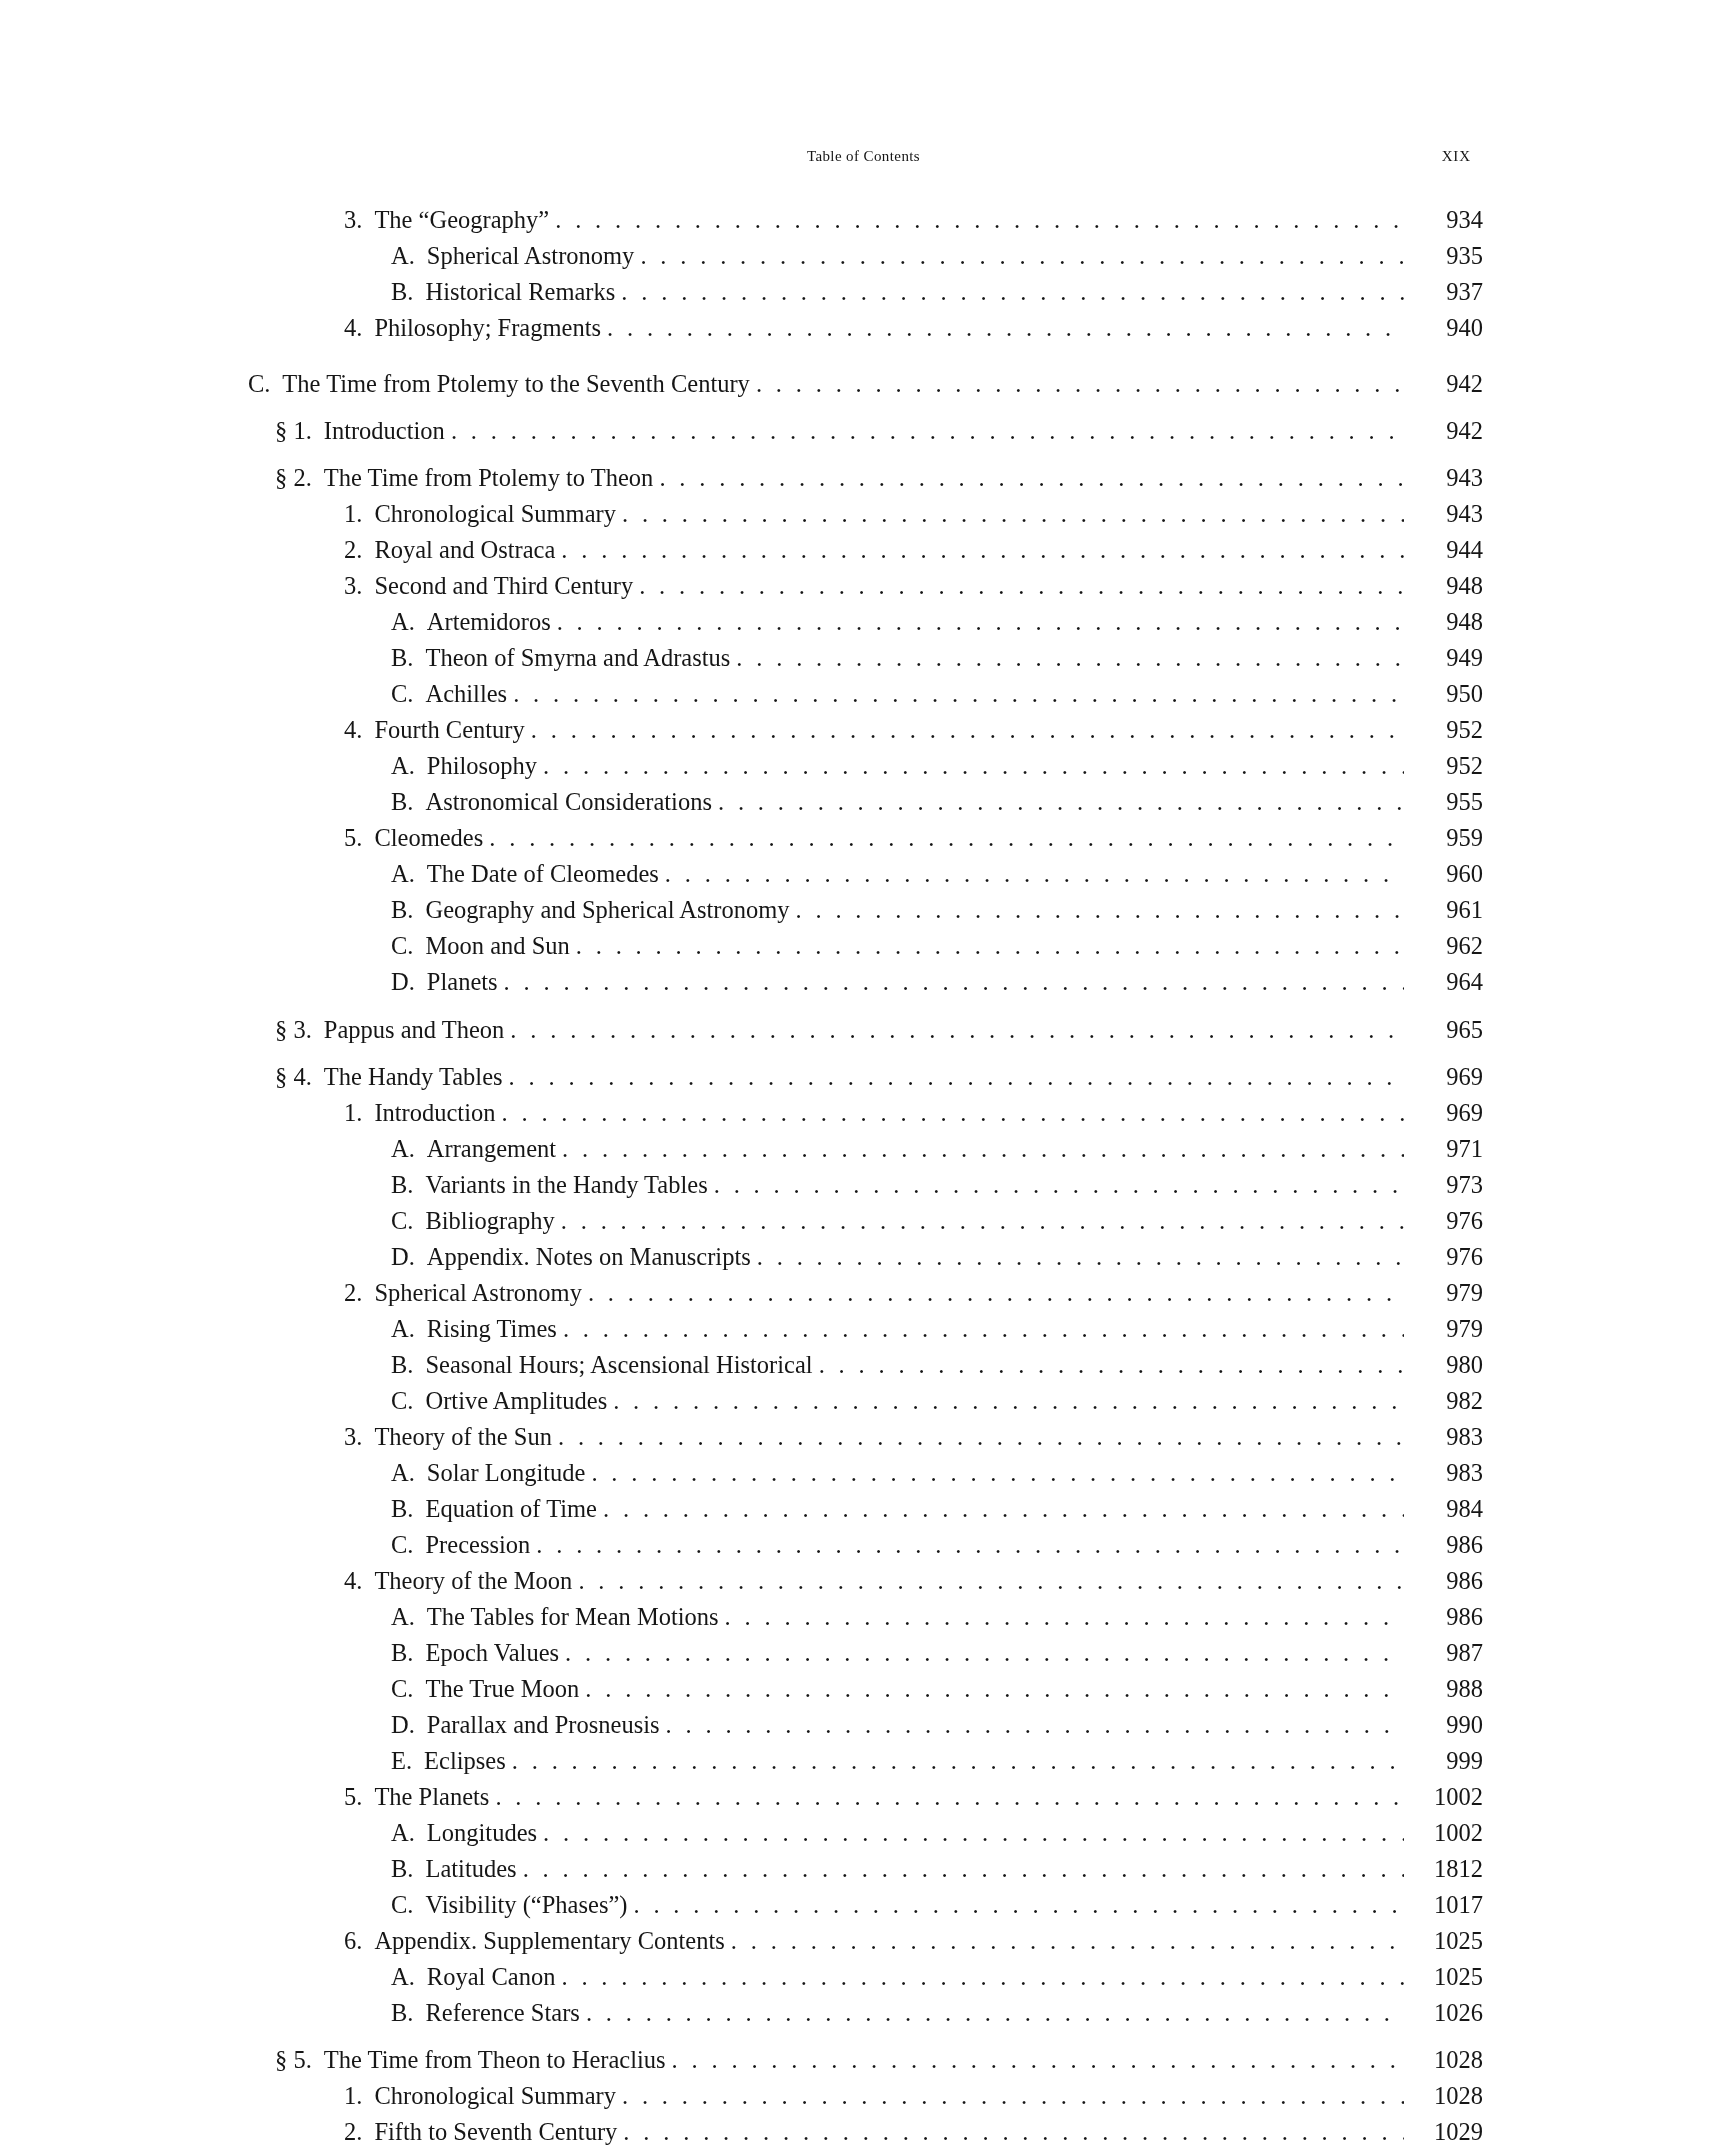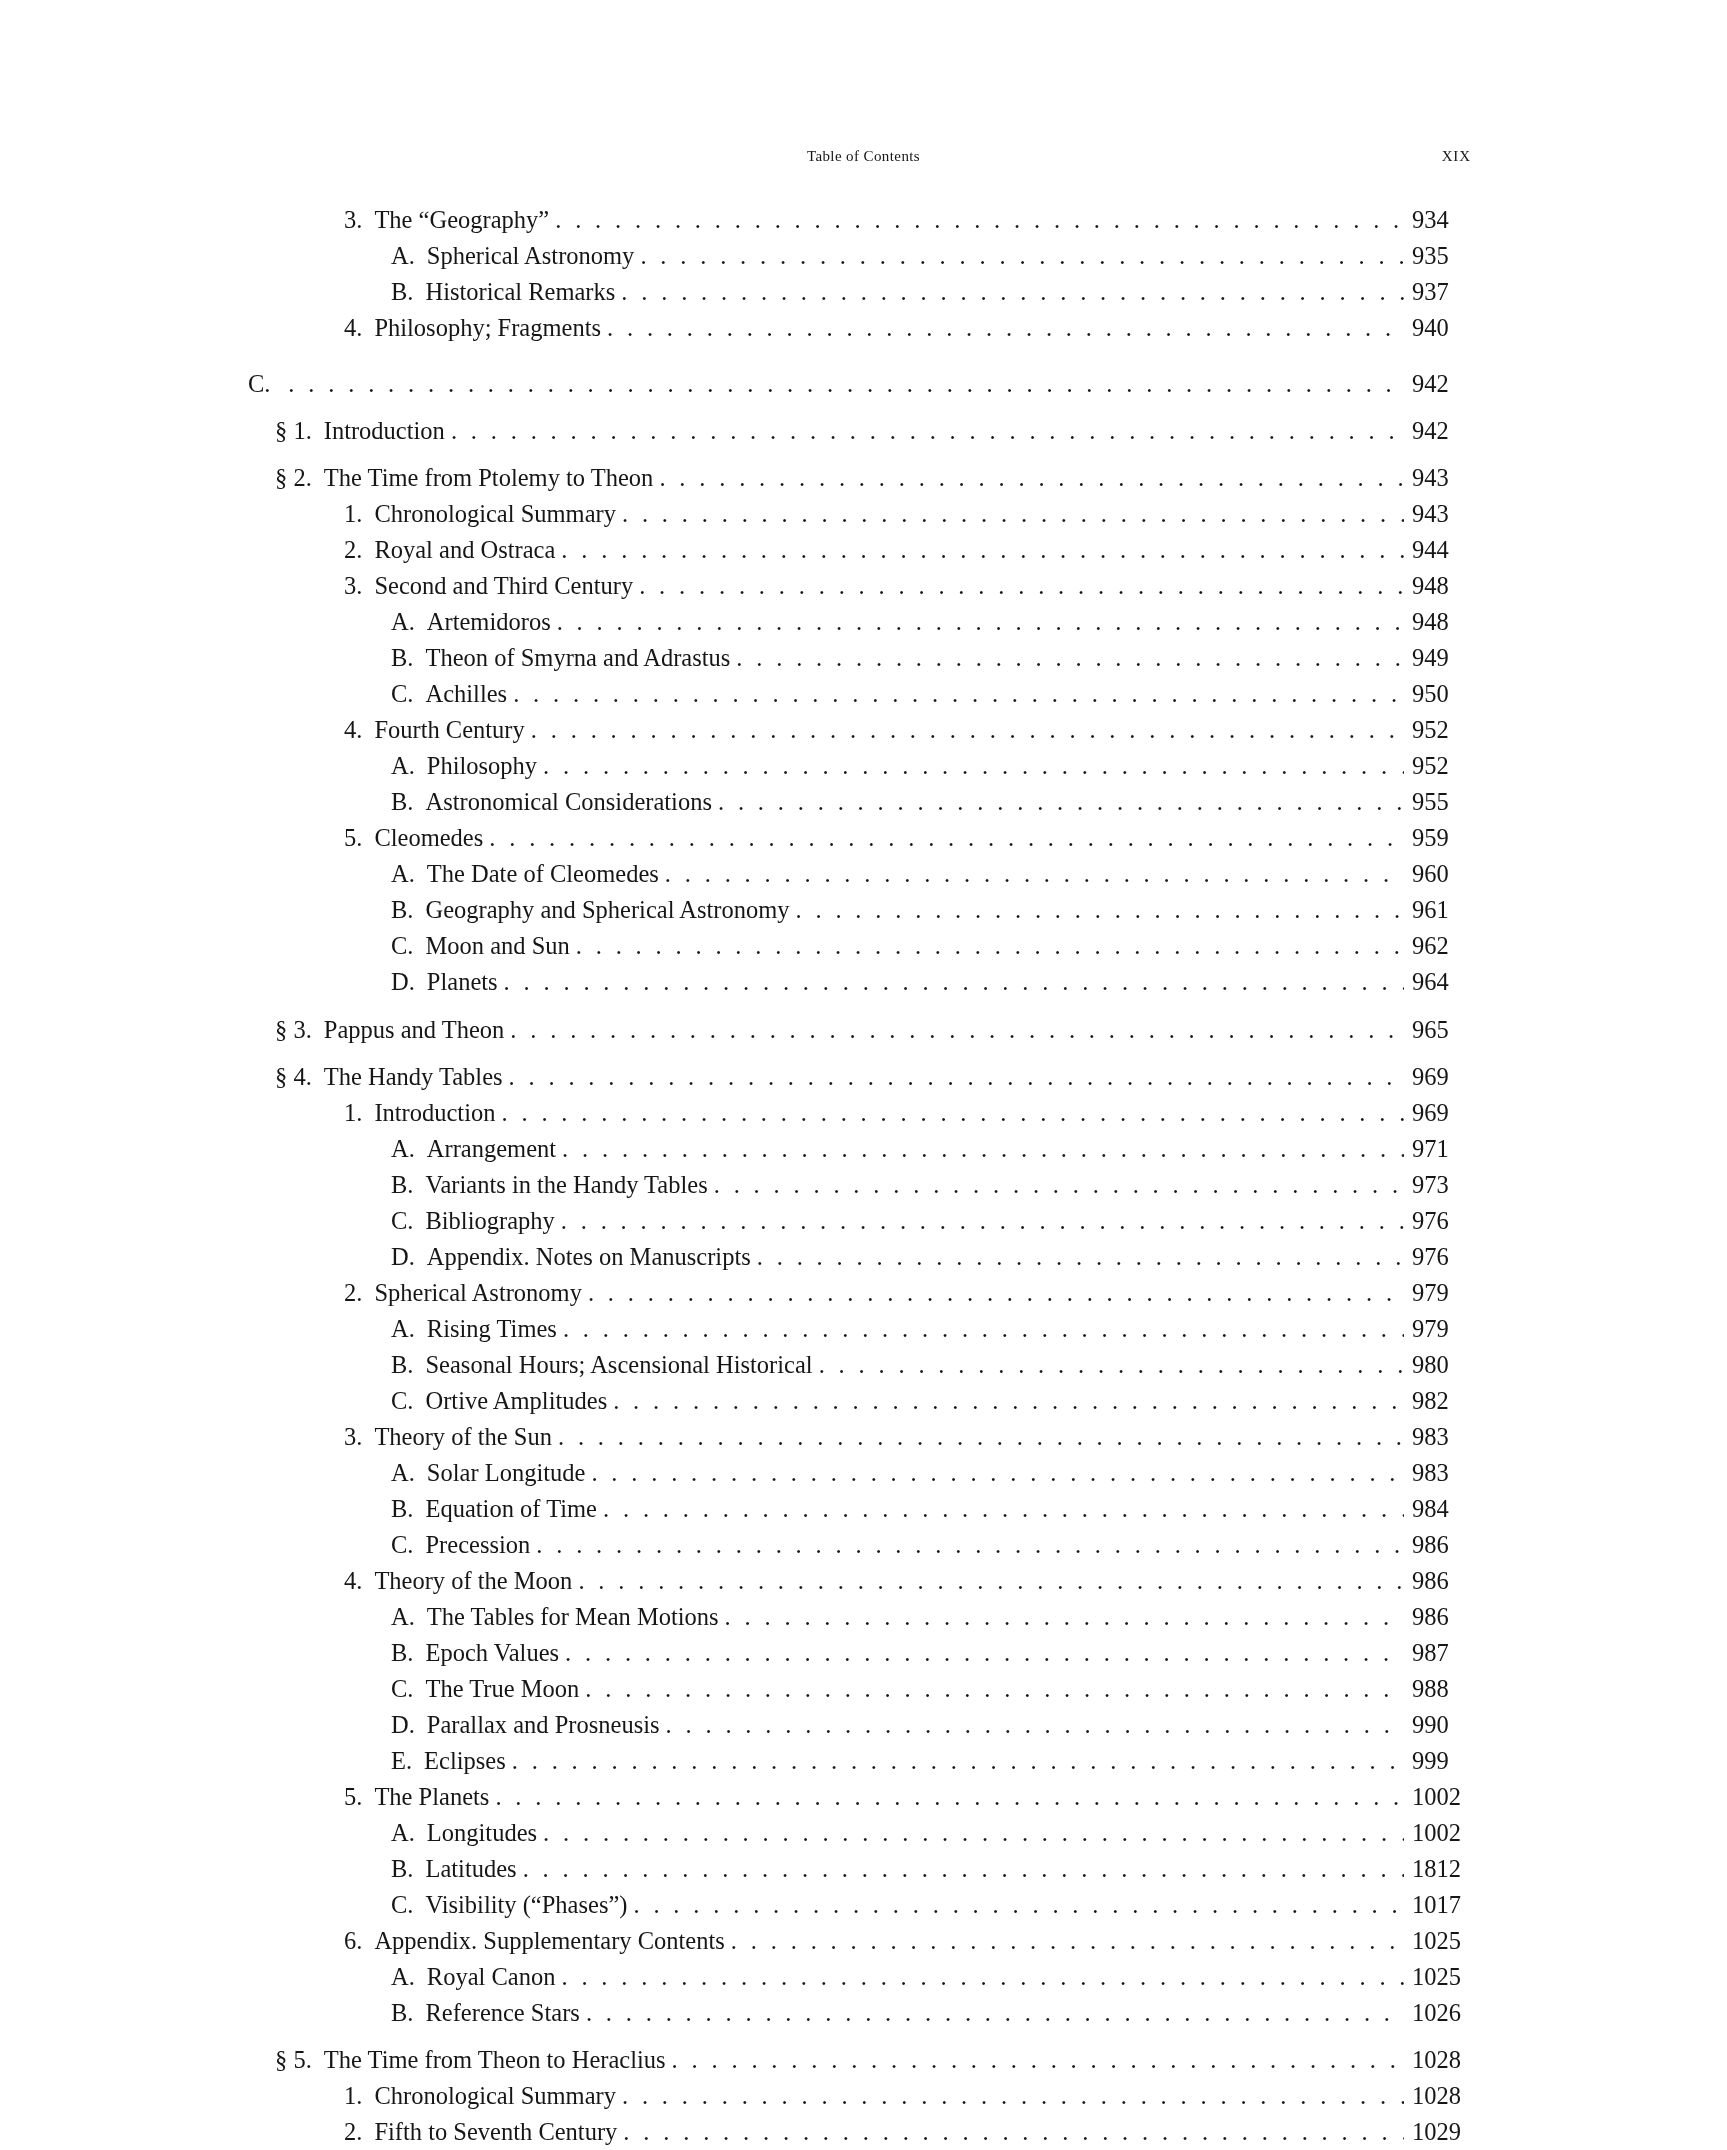--- a/index.html
+++ b/index.html
@@ -28,21 +28,21 @@
   .toc-row.level-1{padding-left:34px;margin-top:11.2px;}
   .toc-row.level-2{padding-left:103px;}
   .toc-row.level-3{padding-left:150px;}
   .toc-label{margin-right:12px;}
   .toc-title{}
   .toc-dots{flex:1;overflow:hidden;margin:0 7.7px 0 6px;}
   .toc-dots::after{
     content:". . . . . . . . . . . . . . . . . . . . . . . . . . . . . . . . . . . . . . . . . . . . . . . . . . . . . . . . . . . . . . . . . . . . . . . . . . . . . . . . . . . . . . . . . . . . . . . . . . . .";
     word-spacing:7.7px;color:#161616;
   }
-  .toc-page{min-width:71px;text-align:left;}
+  .toc-page{min-width:71px;text-align:right;}
 </style>
 </head>
 <body>
 
 <div class="page">
 
   <div class="header">
     <div class="header-title">Table of Contents</div>
     <div class="folio">XIX</div>
   </div>
@@ -67,20 +67,21 @@
         <span class="toc-page">937</span>
       </div>
       <div class="toc-row level-2">
         <span class="toc-label">4.</span>
         <span class="toc-title">Philosophy; Fragments</span>
         <span class="toc-dots"></span>
         <span class="toc-page">940</span>
       </div>
       <div class="toc-row level-0">
         <span class="toc-label">C.</span>
+        <span class="toc-title">The Time from Ptolemy to the Seventh Century</span>
         <span class="toc-dots"></span>
         <span class="toc-page">942</span>
       </div>
       <div class="toc-row level-1">
         <span class="toc-label">§ 1.</span>
         <span class="toc-title">Introduction</span>
         <span class="toc-dots"></span>
         <span class="toc-page">942</span>
       </div>
       <div class="toc-row level-1">

